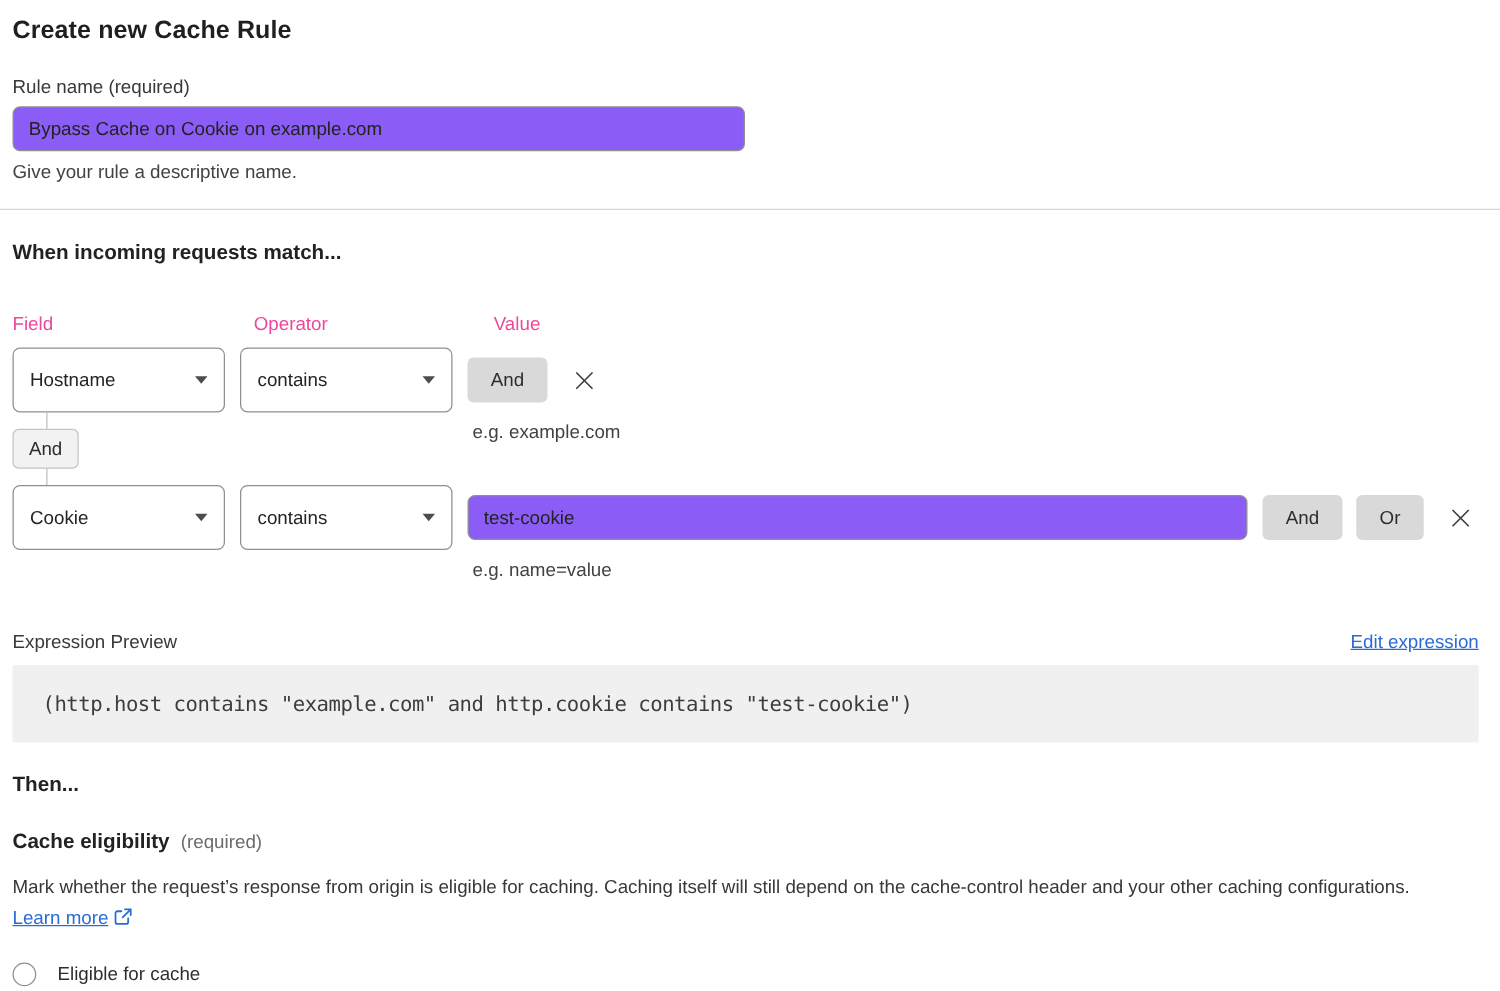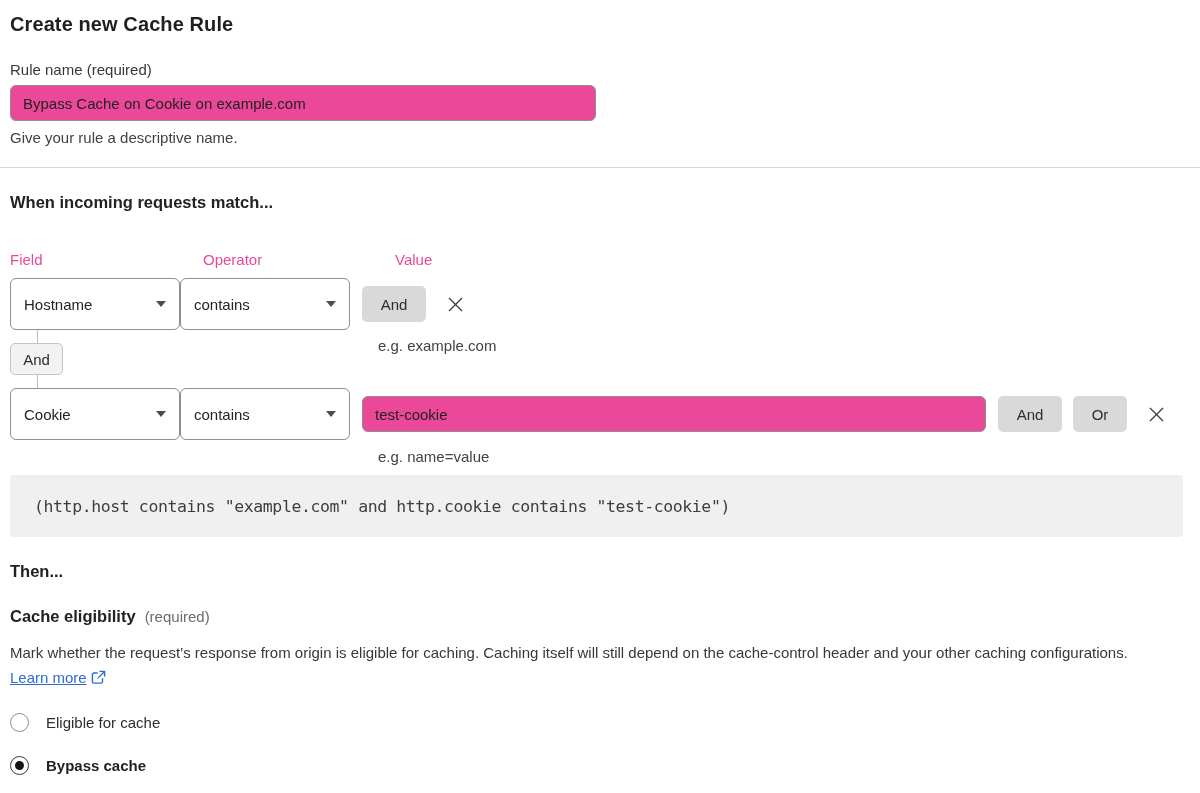--- a/index.html
+++ b/index.html
@@ -16,21 +16,21 @@
     font-size: 20px; line-height: 29px; font-weight: 700; color: #1f1f1f;
     letter-spacing: .1px;
   }
 
   .field-label { margin-top: 21px; font-size: 15px; line-height: 19px; color: #383838; }
 
   .text-input {
     display: block; height: 36px;
     border: 1px solid #8f8f8f; border-radius: 6px;
     padding: 0 12px; font-family: inherit; font-size: 15px; color: #222;
-    background: #ec4899; outline: none;
+    background: #8b5cf6; outline: none;
   }
   .rule-name-input { margin-top: 6px; width: 586px; }
 
   .helper { font-size: 15px; line-height: 19px; color: #424242; }
   .rule-name-helper { margin-top: 7px; }
 
   .divider { margin: 20px -17px 0 -10px; border-top: 1px solid #d7d7d7; height: 0; }
 
   h2.section-heading {
     margin-top: 24px; font-size: 16.5px; line-height: 20px; font-weight: 700; color: #222;
@@ -41,21 +41,21 @@
   .col-labels .c1 { width: 170px; }
   .col-labels .c2 { width: 170px; margin-left: 12px; }
   .col-labels .c3 { margin-left: 11px; }
 
   .match-row { display: flex; align-items: center; margin-top: 9px; }
   .select {
     width: 170px; height: 52px; border: 1px solid #8f8f8f; border-radius: 6px;
     background: #fff; display: flex; align-items: center; justify-content: space-between;
     padding: 0 13px; font-size: 15px; color: #242424; cursor: pointer; flex: none;
   }
-  .select + .select { }
+  .select + .select { margin-left: 12px; }
   .caret {
     width: 0; height: 0; border-left: 5px solid transparent; border-right: 5px solid transparent;
     border-top: 6px solid #4d4d4d; margin-left: 8px; flex: none;
   }
   .value-input { margin-left: 12px; flex: none; }
   .value-input.w1 { width: 688px; }
   .value-input.w2 { width: 624px; }
   .value-input.highlight { background: #e8effb; }
 
   .gray-btn {
@@ -183,20 +183,24 @@
       <svg width="17" height="17" viewBox="0 0 17 17">
         <line x1="2" y1="2" x2="15" y2="15" stroke="#3a3a3a" stroke-width="1.3"></line>
         <line x1="15" y1="2" x2="2" y2="15" stroke="#3a3a3a" stroke-width="1.3"></line>
       </svg>
     </span>
   </div>
   <div class="after-row">
     <div class="helper abs-helper">e.g. name=value</div>
   </div>
 
+  <div class="expr-header">
+    <div class="expr-label">Expression Preview</div>
+    <a class="link">Edit expression</a>
+  </div>
   <div class="code-block">
     <code>(http.host contains "example.com" and http.cookie contains "test-cookie")</code>
   </div>
 
   <h2 class="then-heading">Then...</h2>
 
   <div class="elig-header">
     <span class="elig-title">Cache eligibility</span>
     <span class="elig-required">(required)</span>
   </div>

